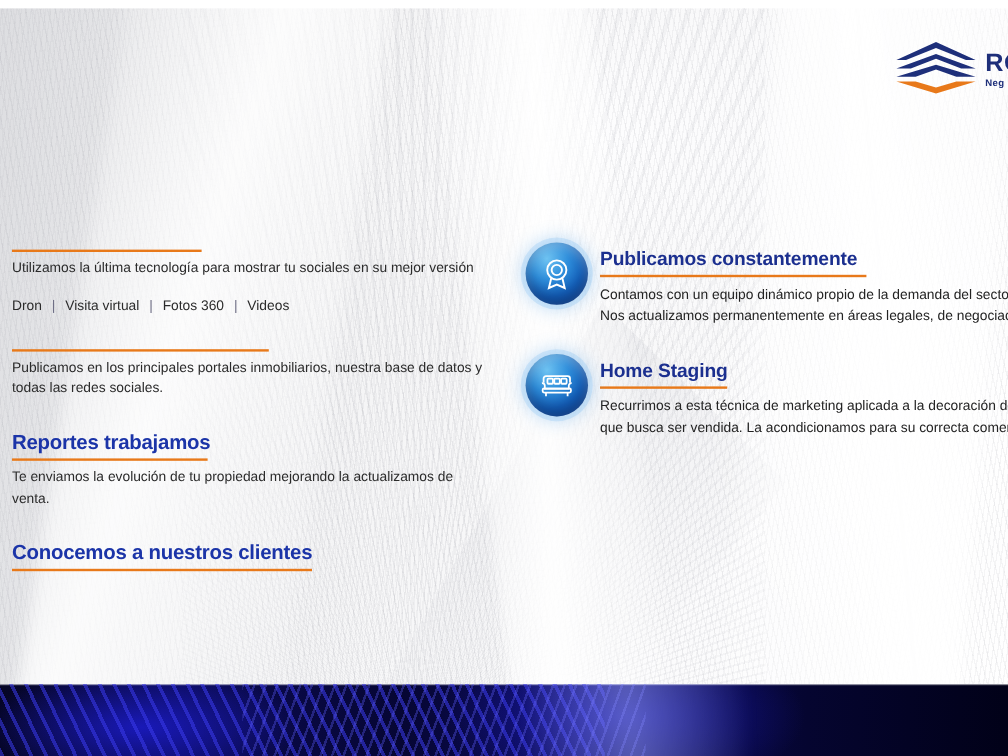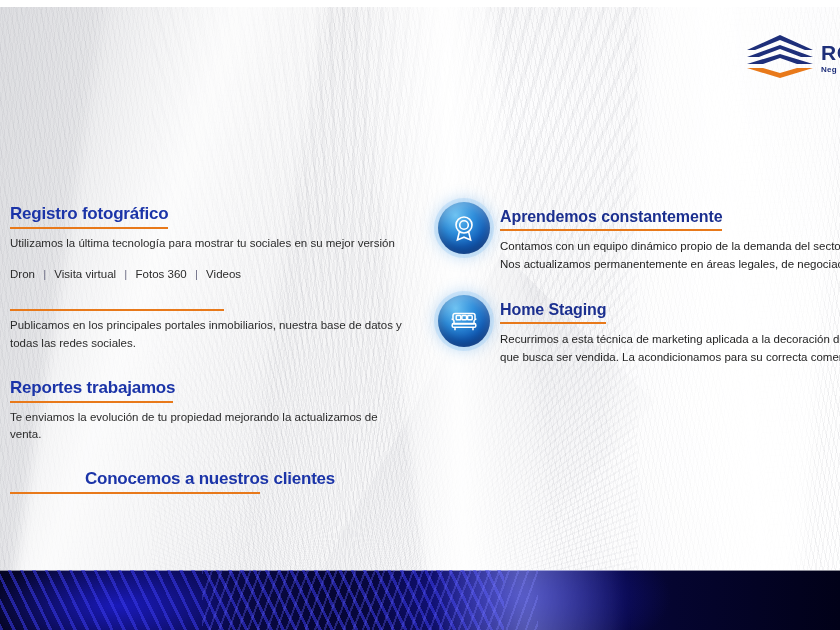--- a/index.html
+++ b/index.html
@@ -155,21 +155,21 @@
 
   
   .col-left {
     position:absolute; left:10px; top:205px; width:400px;
   }
   .col-right {
     position:absolute; left:438px; top:202px; width:402px;
   }
 
   .block { margin-bottom:26px; }
-  .block:last-child { margin-bottom:0;text-align:center; }
+  .block:last-child { margin-bottom:0; }
 
   .b-title {
     font-size:17px; font-weight:700; color:#1b34a8;
     letter-spacing:-.2px; line-height:1.1;
     display:inline-block;
   }
   .b-rule {
     height:2px; background:#e8791a; margin-top:3px; margin-bottom:6px;
   }
   .b-body {
@@ -243,21 +243,20 @@
     </svg>
     <div class="logo-text">
       <span class="logo-name">RO</span>
       <span class="logo-tag">Neg</span>
     </div>
   </div>
 
   <div class="col-left">
 
     <div class="block left-block">
-      <div class="b-title">Registro fotográfico</div>
       <div class="b-rule" style="width: 158px;"></div>
       <div class="b-body">Utilizamos la última tecnología para mostrar tu sociales en su mejor versión</div>
       <div class="b-meta">
         <span>Dron</span>
         <span class="sep">|</span>
         <span>Visita virtual</span>
         <span class="sep">|</span>
         <span>Fotos 360</span>
         <span class="sep">|</span>
         <span>Videos</span>
@@ -287,21 +286,21 @@
 
     <div class="r-block">
       <div class="icon-circle">
         <svg width="26" height="28" viewBox="0 0 26 28" fill="none" stroke="#ffffff" stroke-width="1.6">
           <circle cx="13" cy="11" r="8"></circle>
           <circle cx="13" cy="11" r="4.3"></circle>
           <path d="M8.4 17.6 L6.4 26 L13 23.2 L19.6 26 L17.6 17.6"></path>
         </svg>
       </div>
       <div class="r-text">
-        <div class="r-title">Aprendemos constantemente</div>
+        <div class="r-title">Publicamos constantemente</div>
         <div class="r-rule" style="width: 222px;"></div>
         <div class="r-body">Contamos con un equipo dinámico propio de la demanda del sector i</div>
         <div class="r-body">Nos actualizamos permanentemente en áreas legales, de negociación</div>
       </div>
     </div>
 
     <div class="r-block">
       <div class="icon-circle">
         <svg width="30" height="26" viewBox="0 0 30 26" fill="none" stroke="#ffffff" stroke-width="1.5">
           <path d="M4 11 V7.5 A2 2 0 0 1 6 5.5 H24 A2 2 0 0 1 26 7.5 V11"></path>

